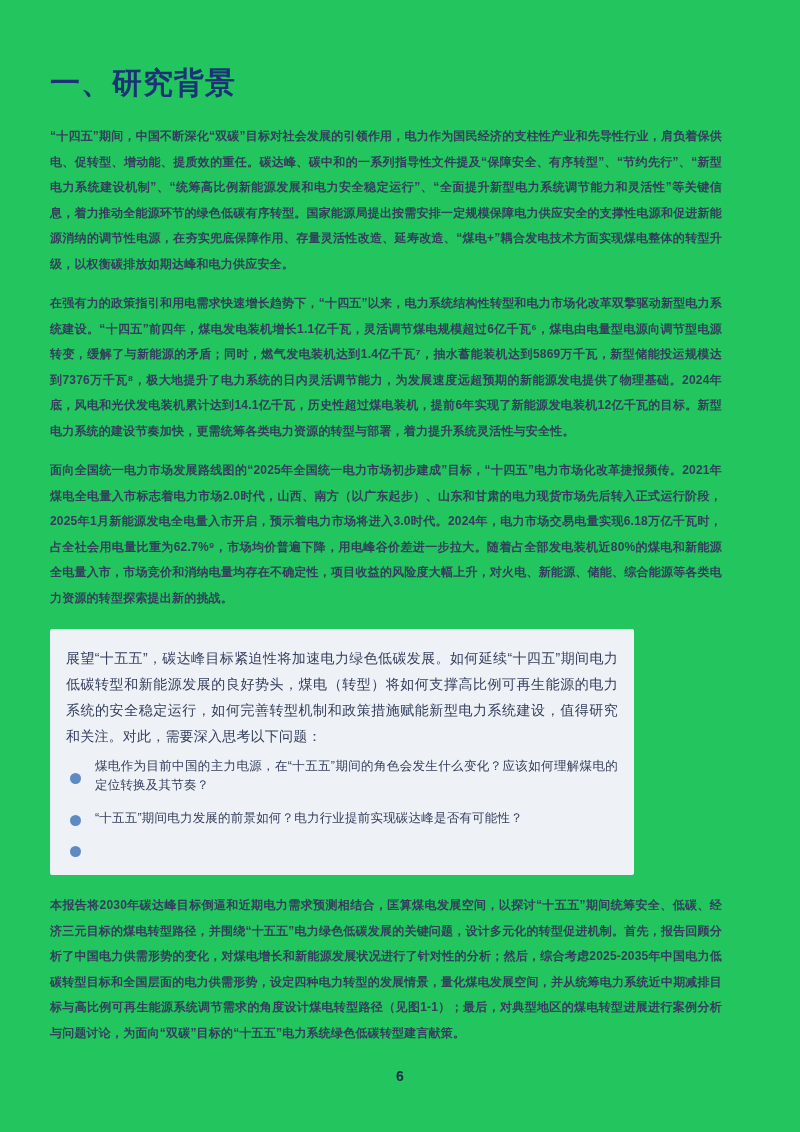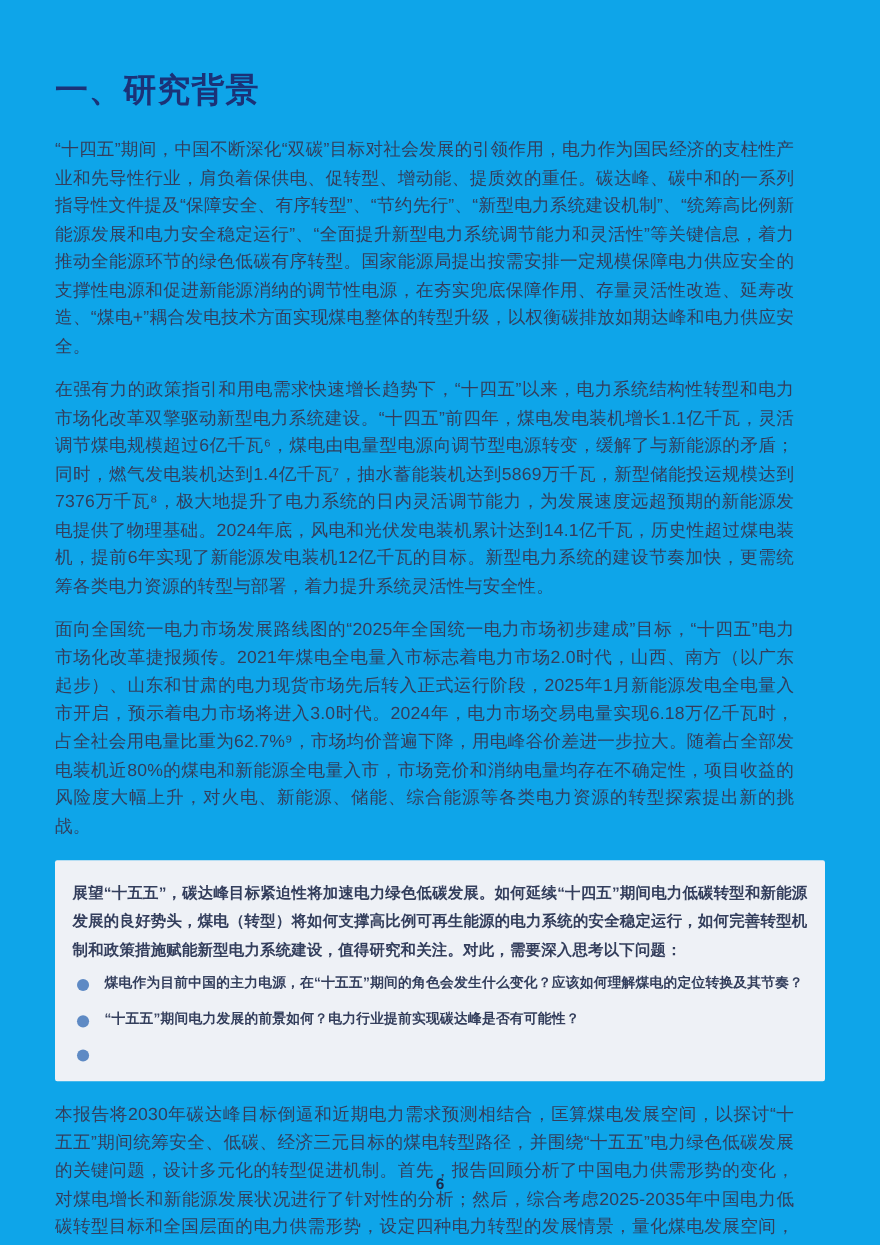--- a/index.html
+++ b/index.html
@@ -12,49 +12,49 @@
     height: 1132px;
     position: relative;
     font-family: "Liberation Sans", "DejaVu Sans", sans-serif;
     -webkit-font-smoothing: antialiased;
   }
   .page {
     box-sizing: border-box;
     width: 800px;
     height: 1132px;
     padding: 62px 78px 0 50px;
-    background: #0ea5e9;
+    background: #22c55e;
     overflow: hidden;
     position: relative;
   }
   h1.section-title {
     margin: 0 0 20px 0;
     font-size: 30px;
     line-height: 42px;
     font-weight: 700;
     letter-spacing: 1px;
     color: #1b3277;
   }
   p.para {
     margin: 0 0 14px 0;
-    font-size: 16px;
+    font-size: 12px;
     line-height: 25.5px;
     text-align: justify;
     color: #333e5c;
     letter-spacing: 0.2px;
+    font-weight: bold;
   }
   p.para:last-of-type { margin-bottom: 0; }
   .callout {
     box-sizing: border-box;
-    width: 700px;
+    width: 584px;
     background: #eef1f6;
     border-radius: 2px;
     padding: 16px 16px 16px 16px;
     margin: 18px 0 18px 0;
-    font-weight: bold;
   }
   .callout-intro {
     margin: 0 0 8px 0;
     font-size: 14px;
     line-height: 26px;
     text-align: justify;
     color: #333e5c;
     letter-spacing: 0.2px;
   }
   .bullet-row {

